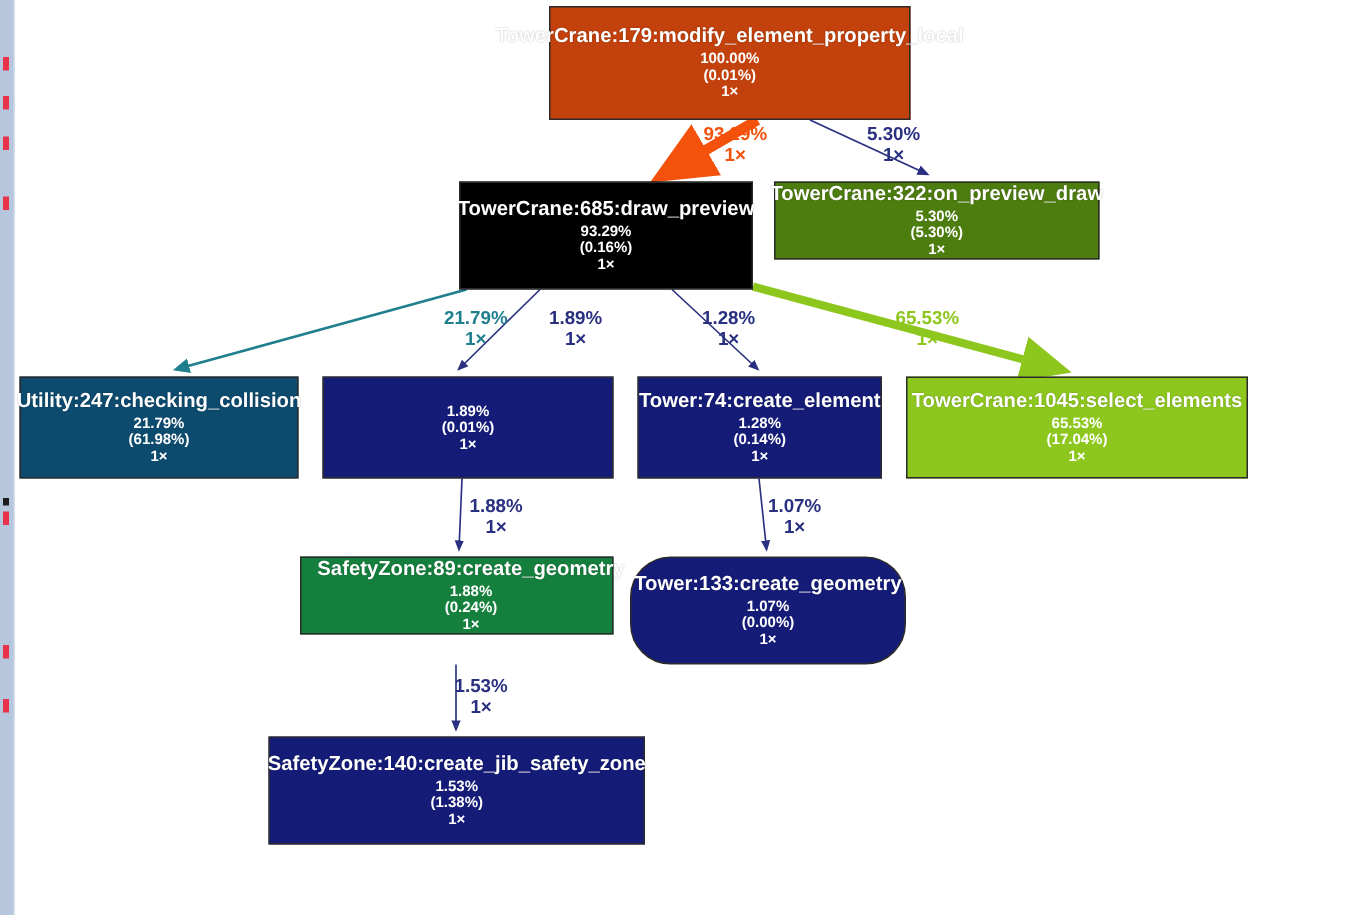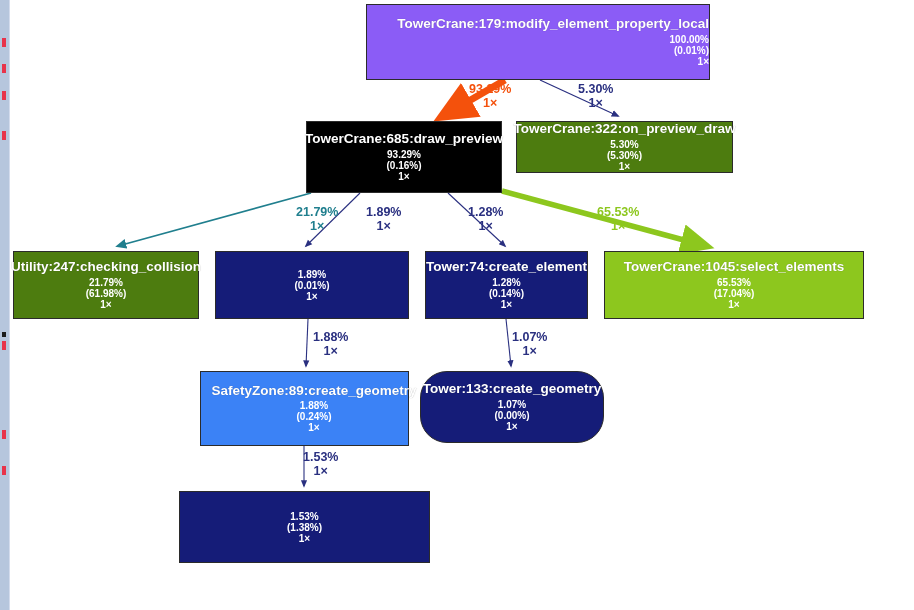--- a/index.html
+++ b/index.html
@@ -167,83 +167,84 @@
 
     <g>
       <path d="M506,319 L511,366" stroke="#2a3080" stroke-width="1.1" fill="none" marker-end="url(#ah-navy)"></path>
     </g>
 
     <g>
       <path d="M304,443 L304,486" stroke="#2a3080" stroke-width="1.1" fill="none" marker-end="url(#ah-navy)"></path>
     </g>
   </svg>
 
-  <div class="node" style="left:366px; top:4px; width:344px; height:76px; background:#8b5cf6;align-items:flex-end;">
+  <div class="node" style="left:366px; top:4px; width:241px; height:76px; background:#c2410c;">
     <span class="nm">TowerCrane:179:modify_element_property_local</span>
     <span class="ln">100.00%</span>
     <span class="ln">(0.01%)</span>
     <span class="ln">1×</span>
   </div>
 
   <div class="node" style="left:306px; top:121px; width:196px; height:72px; background:#000000;">
     <span class="nm">TowerCrane:685:draw_preview</span>
     <span class="ln">93.29%</span>
     <span class="ln">(0.16%)</span>
     <span class="ln">1×</span>
   </div>
 
   <div class="node" style="left:516px; top:121px; width:217px; height:52px; background:#4d7c0f;">
     <span class="nm">TowerCrane:322:on_preview_draw</span>
     <span class="ln">5.30%</span>
     <span class="ln">(5.30%)</span>
     <span class="ln">1×</span>
   </div>
 
-  <div class="node" style="left:13px; top:251px; width:186px; height:68px; background:#4d7c0f;">
+  <div class="node" style="left:13px; top:251px; width:186px; height:68px; background:#0c4a6e;">
     <span class="nm">Utility:247:checking_collision</span>
     <span class="ln">21.79%</span>
     <span class="ln">(61.98%)</span>
     <span class="ln">1×</span>
   </div>
 
   <div class="node" style="left:215px; top:251px; width:194px; height:68px; background:#151c78;">
     <span class="ln">1.89%</span>
     <span class="ln">(0.01%)</span>
     <span class="ln">1×</span>
   </div>
 
   <div class="node" style="left:425px; top:251px; width:163px; height:68px; background:#151c78;">
     <span class="nm">Tower:74:create_element</span>
     <span class="ln">1.28%</span>
     <span class="ln">(0.14%)</span>
     <span class="ln">1×</span>
   </div>
 
-  <div class="node" style="left:604px; top:251px; width:260px; height:68px; background:#8dc71e;">
+  <div class="node" style="left:604px; top:251px; width:228px; height:68px; background:#8dc71e;">
     <span class="nm">TowerCrane:1045:select_elements</span>
     <span class="ln">65.53%</span>
     <span class="ln">(17.04%)</span>
     <span class="ln">1×</span>
   </div>
 
-  <div class="node" style="left:200px; top:371px; width:209px; height:75px; background:#3b82f6;padding-left:19px;">
+  <div class="node" style="left:200px; top:371px; width:209px; height:52px; background:#15803d;padding-left:19px;">
     <span class="nm">SafetyZone:89:create_geometry</span>
     <span class="ln">1.88%</span>
     <span class="ln">(0.24%)</span>
     <span class="ln">1×</span>
   </div>
 
   <div class="node" style="left:420px; top:371px; width:184px; height:72px; background:#151c78;border-radius:27px;">
     <span class="nm">Tower:133:create_geometry</span>
     <span class="ln">1.07%</span>
     <span class="ln">(0.00%)</span>
     <span class="ln">1×</span>
   </div>
 
   <div class="node" style="left:179px; top:491px; width:251px; height:72px; background:#151c78;">
+    <span class="nm">SafetyZone:140:create_jib_safety_zone</span>
     <span class="ln">1.53%</span>
     <span class="ln">(1.38%)</span>
     <span class="ln">1×</span>
   </div>
 
   <div class="elabel" style="left:469px; top:82px; color:#f4510c;">
     <span class="pc">93.29%</span>
     <span class="ct">1×</span>
   </div>
 

